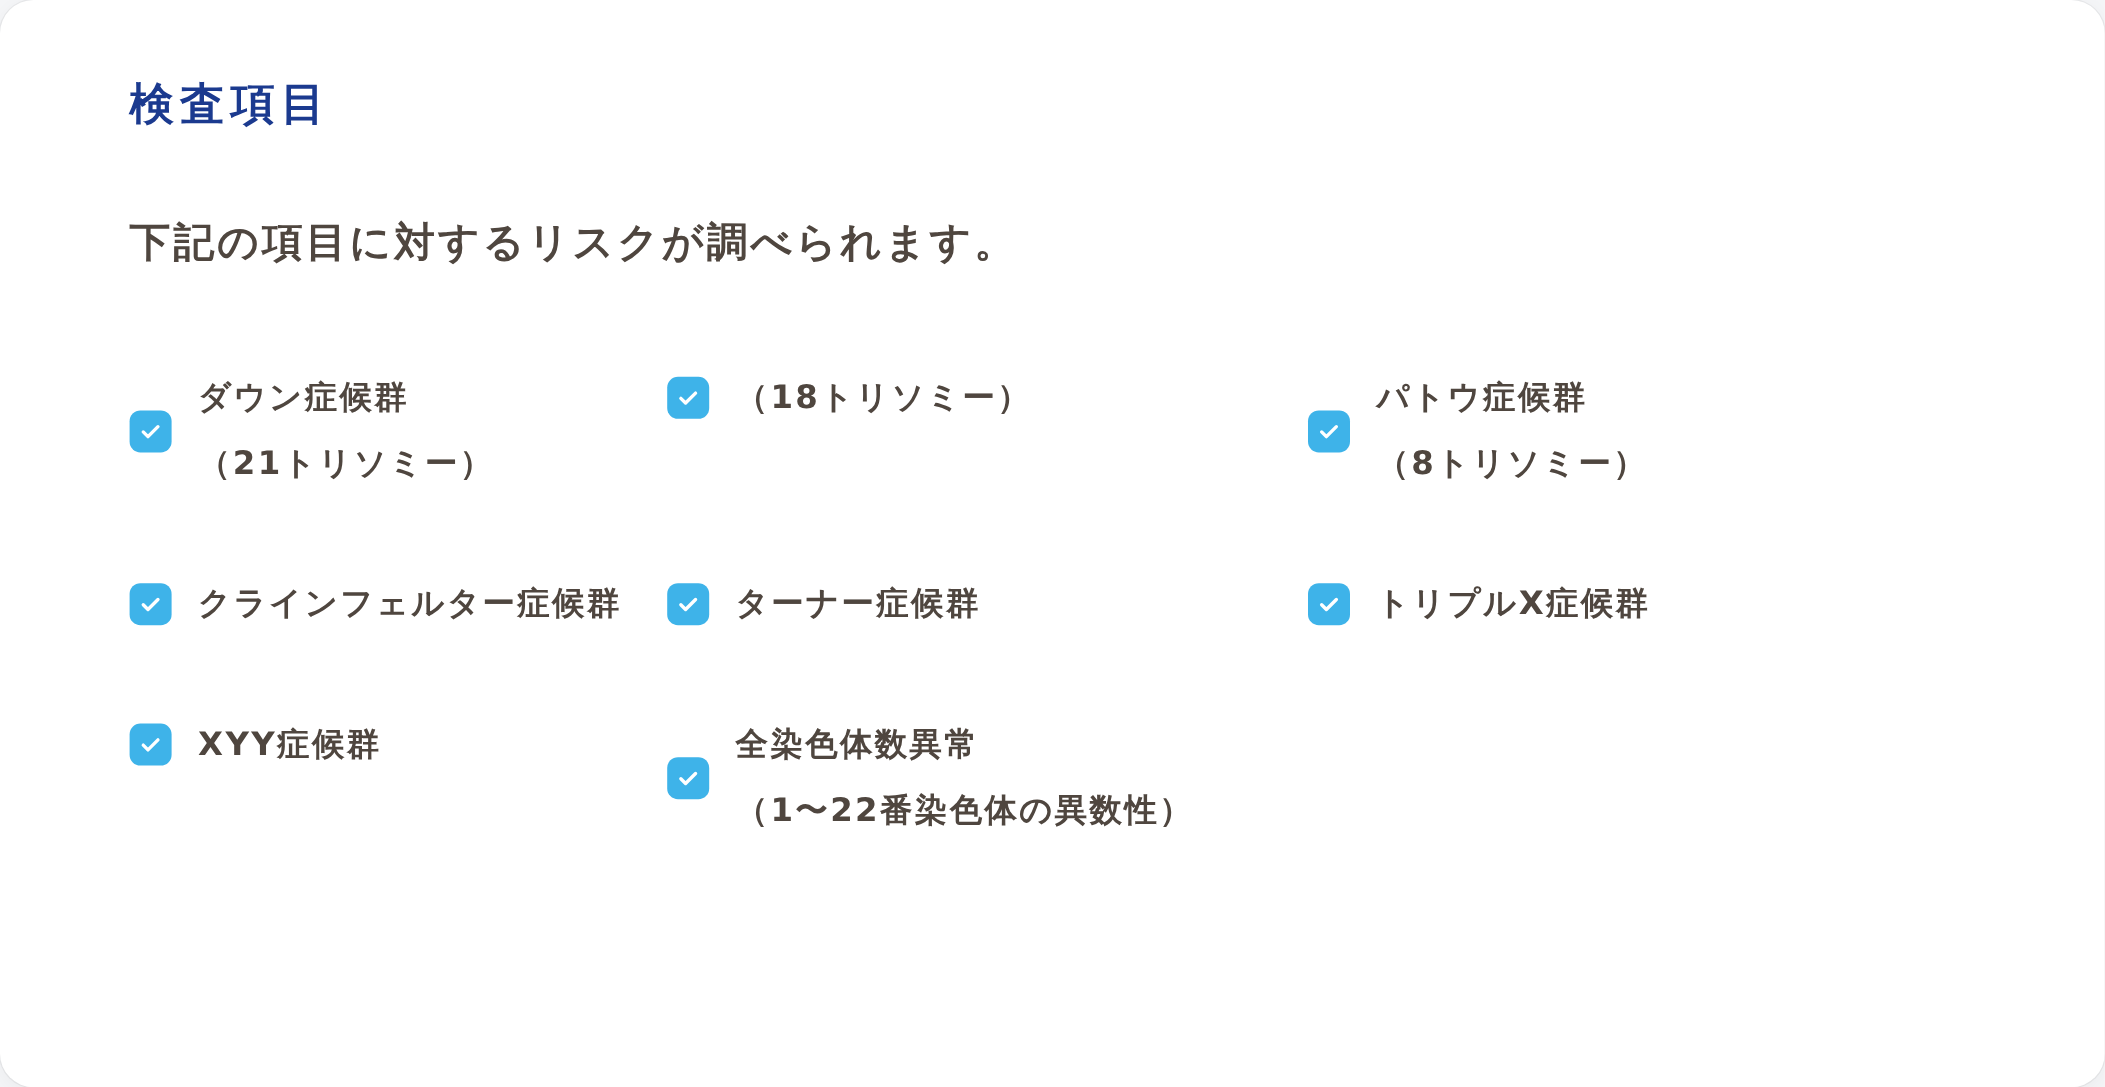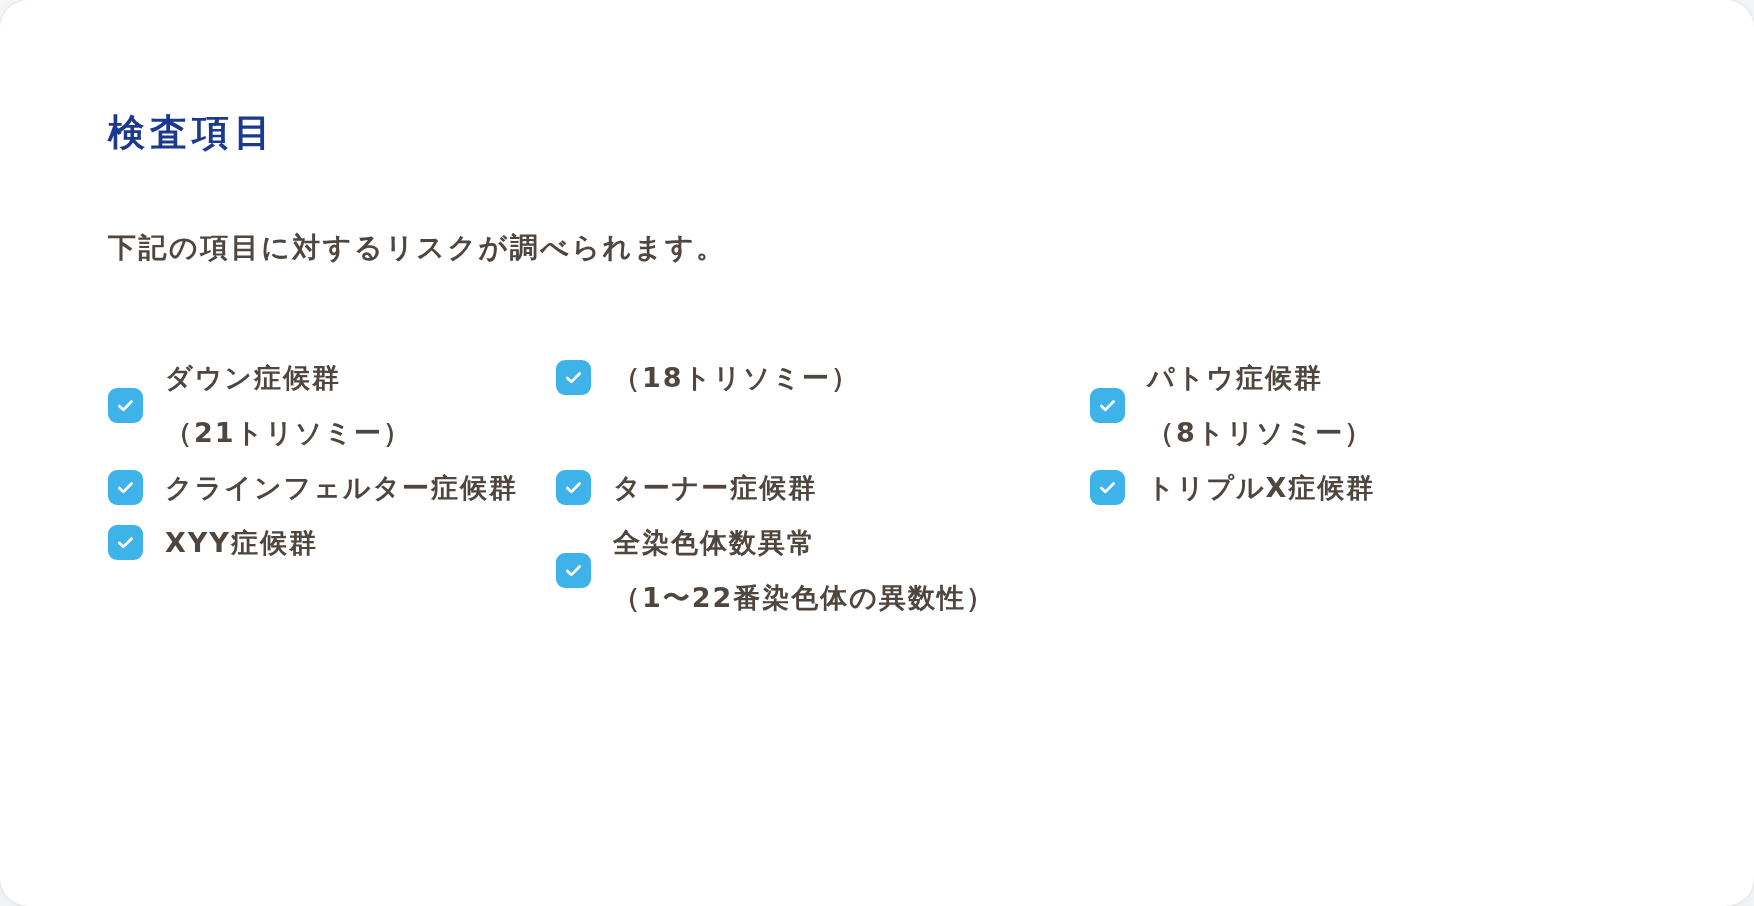--- a/index.html
+++ b/index.html
@@ -9,42 +9,43 @@
     font-family: "DejaVu Sans", "Liberation Sans", sans-serif;
   }
   .card {
     position: relative;
     width: 1754px;
     height: 906px;
     background: #ffffff;
     border-radius: 28px;
     box-shadow: 0 0 0 1px rgba(0,0,0,0.05), 0 4px 16px rgba(0,0,0,0.04);
     box-sizing: border-box;
-    padding: 108px 108px 0 108px;
+    padding: 62px 108px 0 108px;
     overflow: hidden;
   }
   .page-title {
     color: #1b3a8f;
     font-size: 37px;
     font-weight: 700;
     letter-spacing: 5px;
     margin: 0 0 62px 0;
   }
   .intro {
     color: #4f463f;
-    font-size: 28px;
+    font-size: 34px;
     font-weight: 700;
     letter-spacing: 2.5px;
     line-height: 56px;
     margin: 0 0 74px 0;
   }
   .intro p { margin: 0; }
   .items-grid {
     display: grid;
     grid-template-columns: 448px 534px 1fr;
+    row-gap: 62px;
     align-items: start;
   }
   .item {
     display: flex;
     align-items: center;
     gap: 22px;
   }
   .checkbox {
     flex: 0 0 auto;
     width: 35px;

